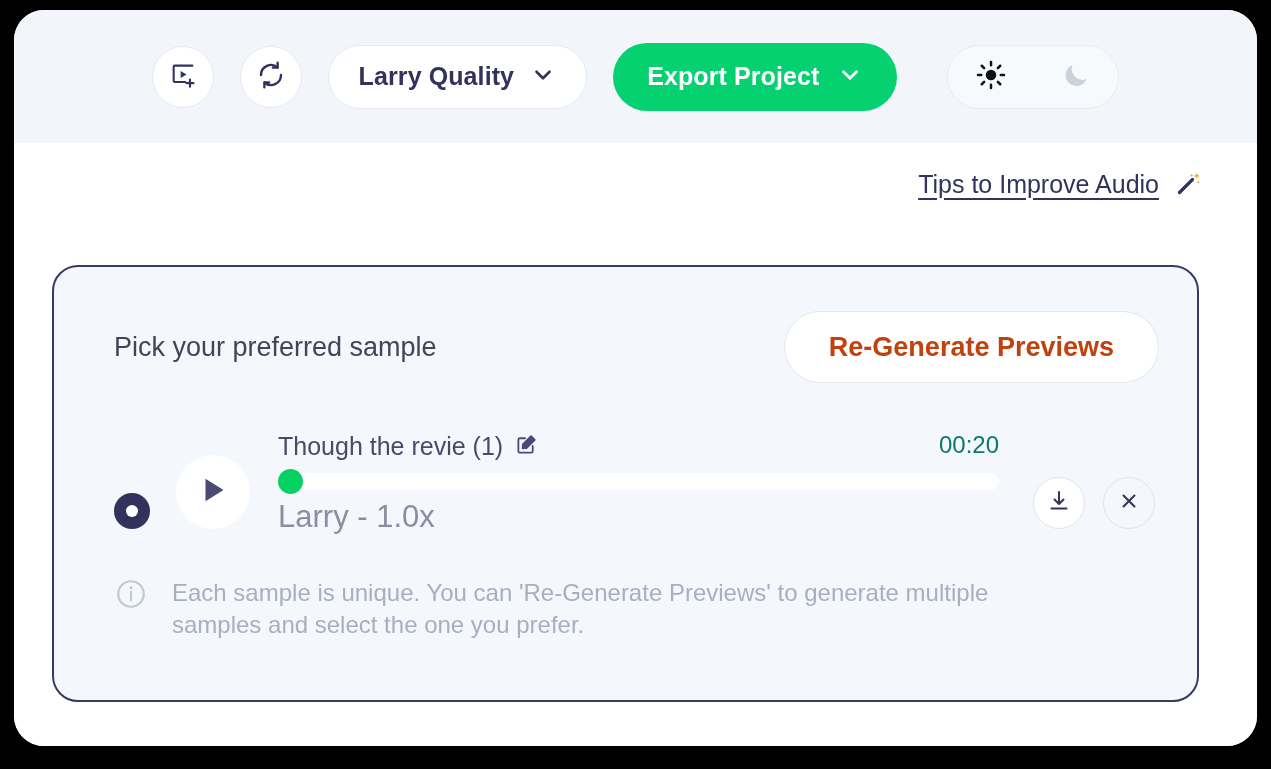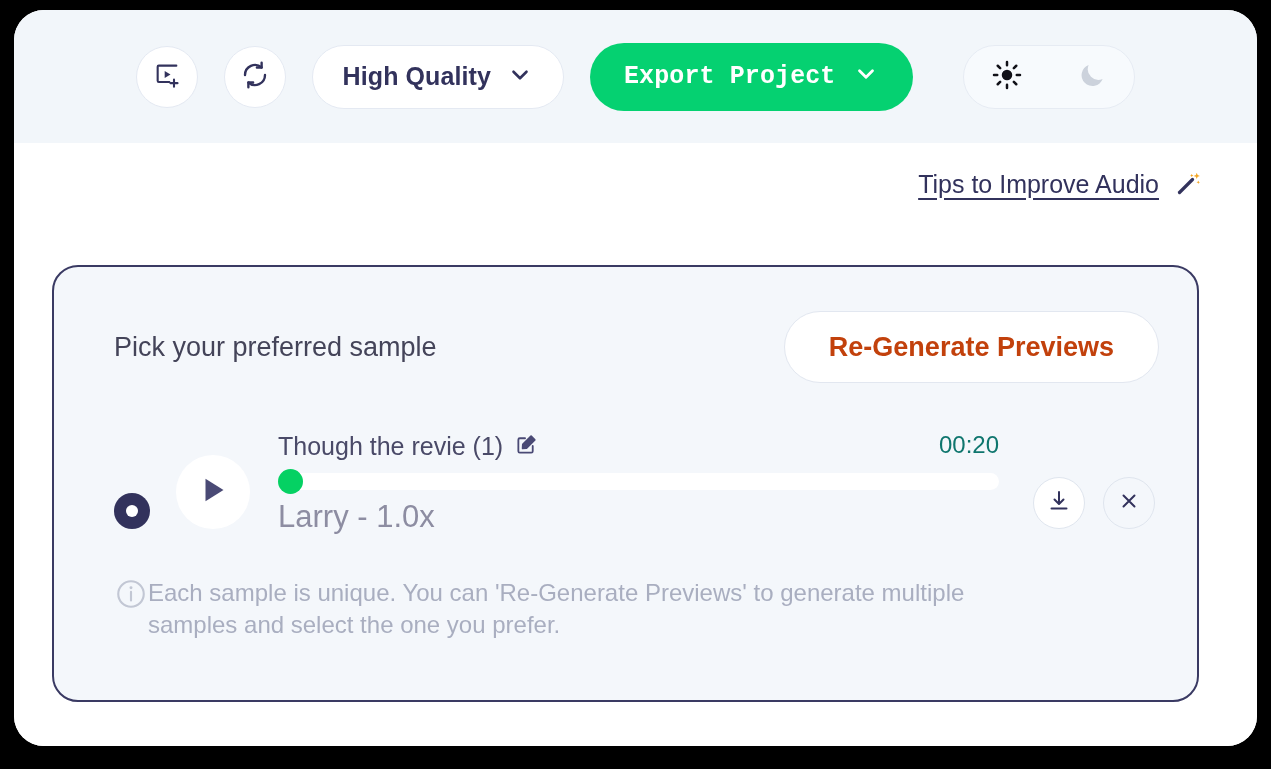--- a/index.html
+++ b/index.html
@@ -77,21 +77,20 @@
     height: 68px;
     border-radius: 36px;
     background: #05d171;
     display: flex;
     align-items: center;
     justify-content: center;
     gap: 18px;
     padding: 0 34px;
     cursor: pointer;
     border: none;
-    font-family: Liberation Mono, monospace;
   }
   #export-btn .label {
     font-size: 25px;
     font-weight: bold;
     color: #ffffff;
     letter-spacing: 0.1px;
   }
 
   #theme-toggle {
     width: 172px;
@@ -284,20 +283,21 @@
   #download-btn { margin-left: 34px; }
   #close-btn { margin-left: 18px; background: #f4f7fb; }
 
   
   #info-note {
     position: absolute;
     left: 60px;
     right: 60px;
     top: 310px;
     display: flex;
+    gap: 24px;
     align-items: flex-start;
   }
   #info-text {
     font-size: 24px;
     line-height: 1.35;
     color: #a9aec0;
     max-width: 900px;
   }
 </style>
 </head>
@@ -322,21 +322,21 @@
         <svg width="30" height="30" viewBox="0 0 24 24" fill="none" stroke="#32325c" stroke-width="1.9" stroke-linecap="round" stroke-linejoin="round">
           <path d="M20 12a8 8 0 0 1-13.3 6"></path>
           <path d="M4 12a8 8 0 0 1 13.3-6"></path>
           <path d="M17.3 2.2V6h-3.8"></path>
           <path d="M6.7 21.8V18h3.8"></path>
         </svg>
       </span>
     </div>
 
     <div class="pill-btn">
-      <span class="label">High Quality</span>
+      <span class="label">Larry Quality</span>
       <span>
         <svg width="26" height="26" viewBox="0 0 24 24" fill="none" stroke="#32325c" stroke-width="2.4" stroke-linecap="round" stroke-linejoin="round">
           <path d="M6 9l6 6 6-6"></path>
         </svg>
       </span>
     </div>
 
     <div id="export-btn">
       <span class="label">Export Project</span>
       <span>

